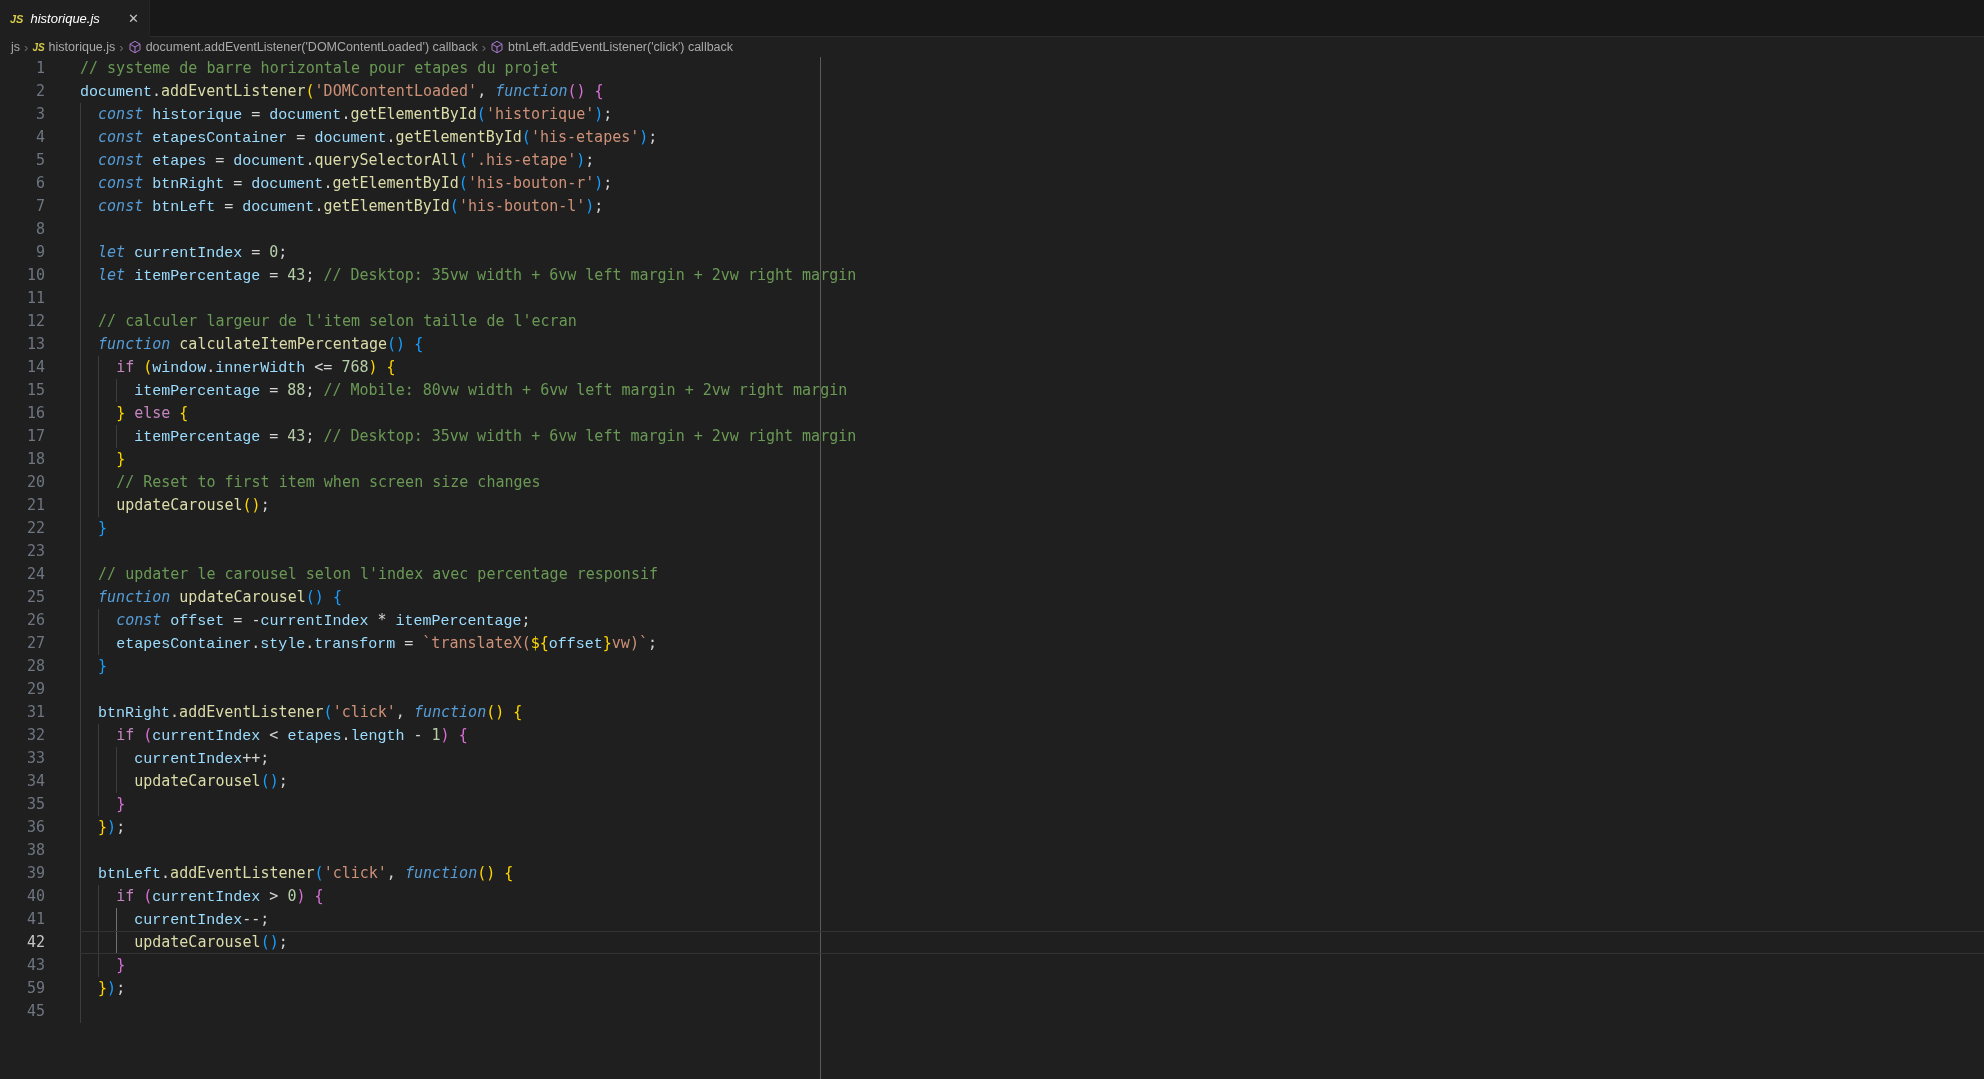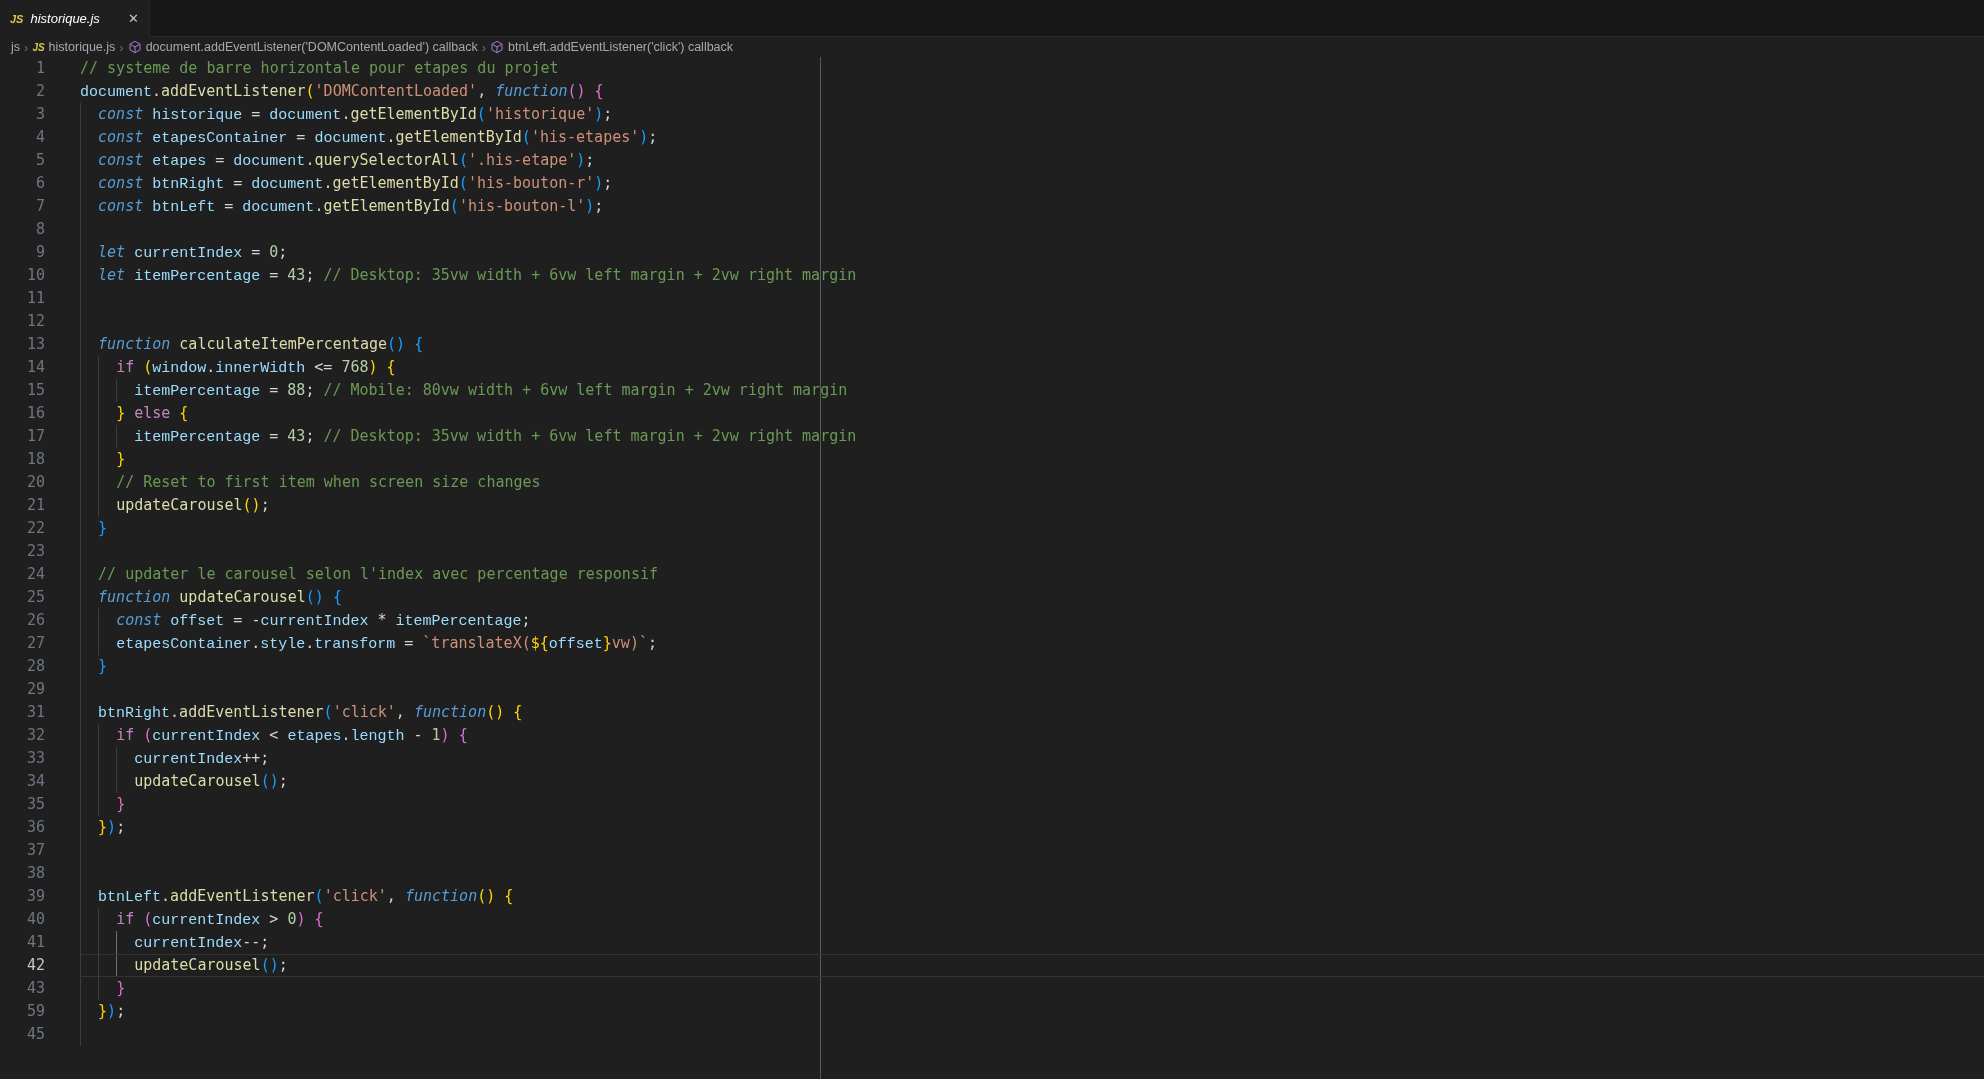--- a/index.html
+++ b/index.html
@@ -133,21 +133,21 @@
         <div class="row">
           <span class="ln">10</span>
           <span class="code"><span class="guide" style="left: 0px;"></span><span class="tk-ws">  </span><span class="tk-kw">let</span><span class="tk-ws"> </span><span class="tk-var">itemPercentage</span><span class="tk-pun"> = </span><span class="tk-num">43</span><span class="tk-pun">; </span><span class="tk-cm">// Desktop: 35vw width + 6vw left margin + 2vw right margin</span></span>
         </div>
         <div class="row">
           <span class="ln">11</span>
           <span class="code"><span class="guide" style="left: 0px;"></span></span>
         </div>
         <div class="row">
           <span class="ln">12</span>
-          <span class="code"><span class="guide" style="left: 0px;"></span><span class="tk-ws">  </span></span>
+          <span class="code"><span class="guide" style="left: 0px;"></span><span class="tk-ws">  </span><span class="tk-cm">// calculer largeur de l'item selon taille de l'ecran</span></span>
         </div>
         <div class="row">
           <span class="ln">13</span>
           <span class="code"><span class="guide" style="left: 0px;"></span><span class="tk-ws">  </span><span class="tk-kw">function</span><span class="tk-ws"> </span><span class="tk-fn">calculateItemPercentage</span><span class="tk-b3">(</span><span class="tk-b3">)</span><span class="tk-ws"> </span><span class="tk-b3">{</span></span>
         </div>
         <div class="row">
           <span class="ln">14</span>
           <span class="code"><span class="guide" style="left: 0px;"></span><span class="guide" style="left: 18.0708px;"></span><span class="tk-ws">    </span><span class="tk-ctrl">if</span><span class="tk-ws"> </span><span class="tk-b1">(</span><span class="tk-var">window</span><span class="tk-pun">.</span><span class="tk-var">innerWidth</span><span class="tk-pun"> &lt;= </span><span class="tk-num">768</span><span class="tk-b1">)</span><span class="tk-ws"> </span><span class="tk-b1">{</span></span>
         </div>
         <div class="row">
@@ -222,24 +222,20 @@
           <span class="ln">34</span>
           <span class="code"><span class="guide" style="left: 0px;"></span><span class="guide" style="left: 18.0708px;"></span><span class="guide" style="left: 36.1416px;"></span><span class="tk-ws">      </span><span class="tk-fn">updateCarousel</span><span class="tk-b3">(</span><span class="tk-b3">)</span><span class="tk-pun">;</span></span>
         </div>
         <div class="row">
           <span class="ln">35</span>
           <span class="code"><span class="guide" style="left: 0px;"></span><span class="guide" style="left: 18.0708px;"></span><span class="tk-ws">    </span><span class="tk-b2">}</span></span>
         </div>
         <div class="row">
           <span class="ln">36</span>
           <span class="code"><span class="guide" style="left: 0px;"></span><span class="tk-ws">  </span><span class="tk-b1">}</span><span class="tk-b3">)</span><span class="tk-pun">;</span></span>
-        </div>
-        <div class="row">
-          <span class="ln">37</span>
-          <span class="code"><span class="guide" style="left: 0px;"></span></span>
         </div>
         <div class="row">
           <span class="ln">38</span>
           <span class="code"><span class="guide" style="left: 0px;"></span><span class="tk-ws">  </span></span>
         </div>
         <div class="row">
           <span class="ln">39</span>
           <span class="code"><span class="guide" style="left: 0px;"></span><span class="tk-ws">  </span><span class="tk-var">btnLeft</span><span class="tk-pun">.</span><span class="tk-fn">addEventListener</span><span class="tk-b3">(</span><span class="tk-str">'click'</span><span class="tk-pun">, </span><span class="tk-kw">function</span><span class="tk-b1">(</span><span class="tk-b1">)</span><span class="tk-ws"> </span><span class="tk-b1">{</span></span>
         </div>
         <div class="row">

